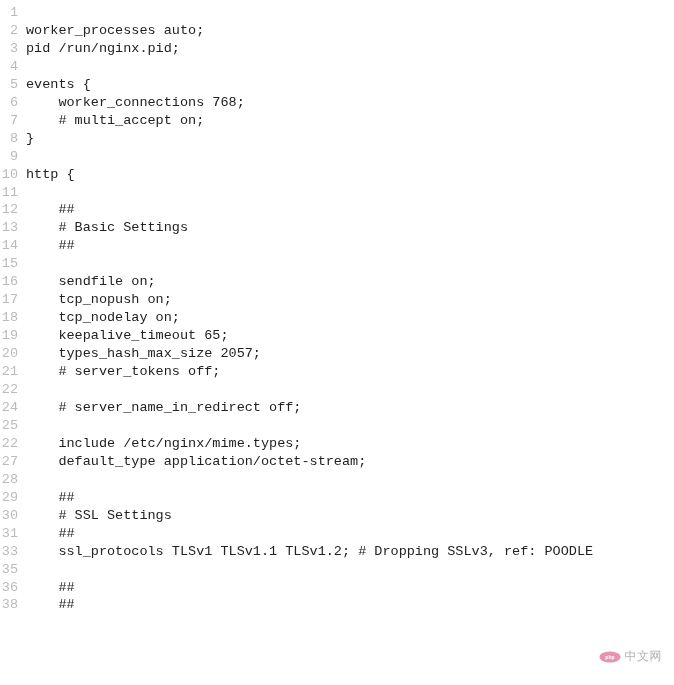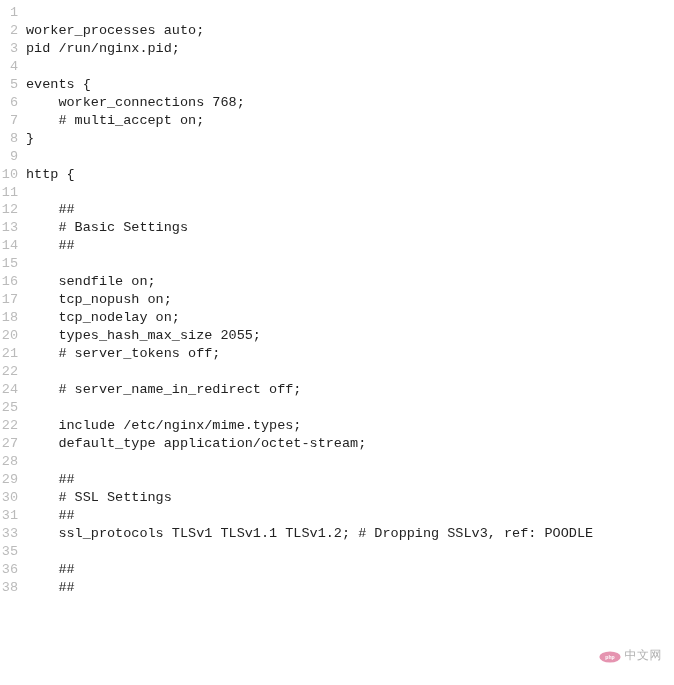--- a/index.html
+++ b/index.html
@@ -48,21 +48,21 @@
     .watermark .logo {
       width: 22px;
       height: 16px;
       position: relative;
     }
     .watermark .logo svg {
       width: 100%;
       height: 100%;
     }
     .watermark .text {
-      font-family: Liberation Mono, monospace;
+      font-family: Liberation Sans, sans-serif;
       font-size: 12px;
       color: #888888;
       letter-spacing: 0.5px;
     }
   </style>
 </head>
 <body>
 
 <div class="code-container" id="code-block">
     <div class="line"><span class="gutter">1</span></div>
@@ -76,21 +76,22 @@
     <div class="line"><span class="gutter">9</span><span class="code"></span></div>
     <div class="line"><span class="gutter">10</span><span class="code">http {</span></div>
     <div class="line"><span class="gutter">11</span><span class="code"></span></div>
     <div class="line"><span class="gutter">12</span><span class="code">    ##</span></div>
     <div class="line"><span class="gutter">13</span><span class="code">    # Basic Settings</span></div>
     <div class="line"><span class="gutter">14</span><span class="code">    ##</span></div>
     <div class="line"><span class="gutter">15</span><span class="code"></span></div>
     <div class="line"><span class="gutter">16</span><span class="code">    sendfile on;</span></div>
     <div class="line"><span class="gutter">17</span><span class="code">    tcp_nopush on;</span></div>
     <div class="line"><span class="gutter">18</span><span class="code">    tcp_nodelay on;</span></div>
-    <div class="line"><span class="gutter">20</span><span class="code">    types_hash_max_size 2055;</span></div>
+    <div class="line"><span class="gutter">19</span><span class="code">    keepalive_timeout 65;</span></div>
+    <div class="line"><span class="gutter">20</span><span class="code">    types_hash_max_size 2057;</span></div>
     <div class="line"><span class="gutter">21</span><span class="code">    # server_tokens off;</span></div>
     <div class="line"><span class="gutter">22</span><span class="code"></span></div>
     <div class="line"><span class="gutter">24</span><span class="code">    # server_name_in_redirect off;</span></div>
     <div class="line"><span class="gutter">25</span><span class="code"></span></div>
     <div class="line"><span class="gutter">22</span><span class="code">    include /etc/nginx/mime.types;</span></div>
     <div class="line"><span class="gutter">27</span><span class="code">    default_type application/octet-stream;</span></div>
     <div class="line"><span class="gutter">28</span><span class="code"></span></div>
     <div class="line"><span class="gutter">29</span><span class="code">    ##</span></div>
     <div class="line"><span class="gutter">30</span><span class="code">    # SSL Settings</span></div>
     <div class="line"><span class="gutter">31</span><span class="code">    ##</span></div>

